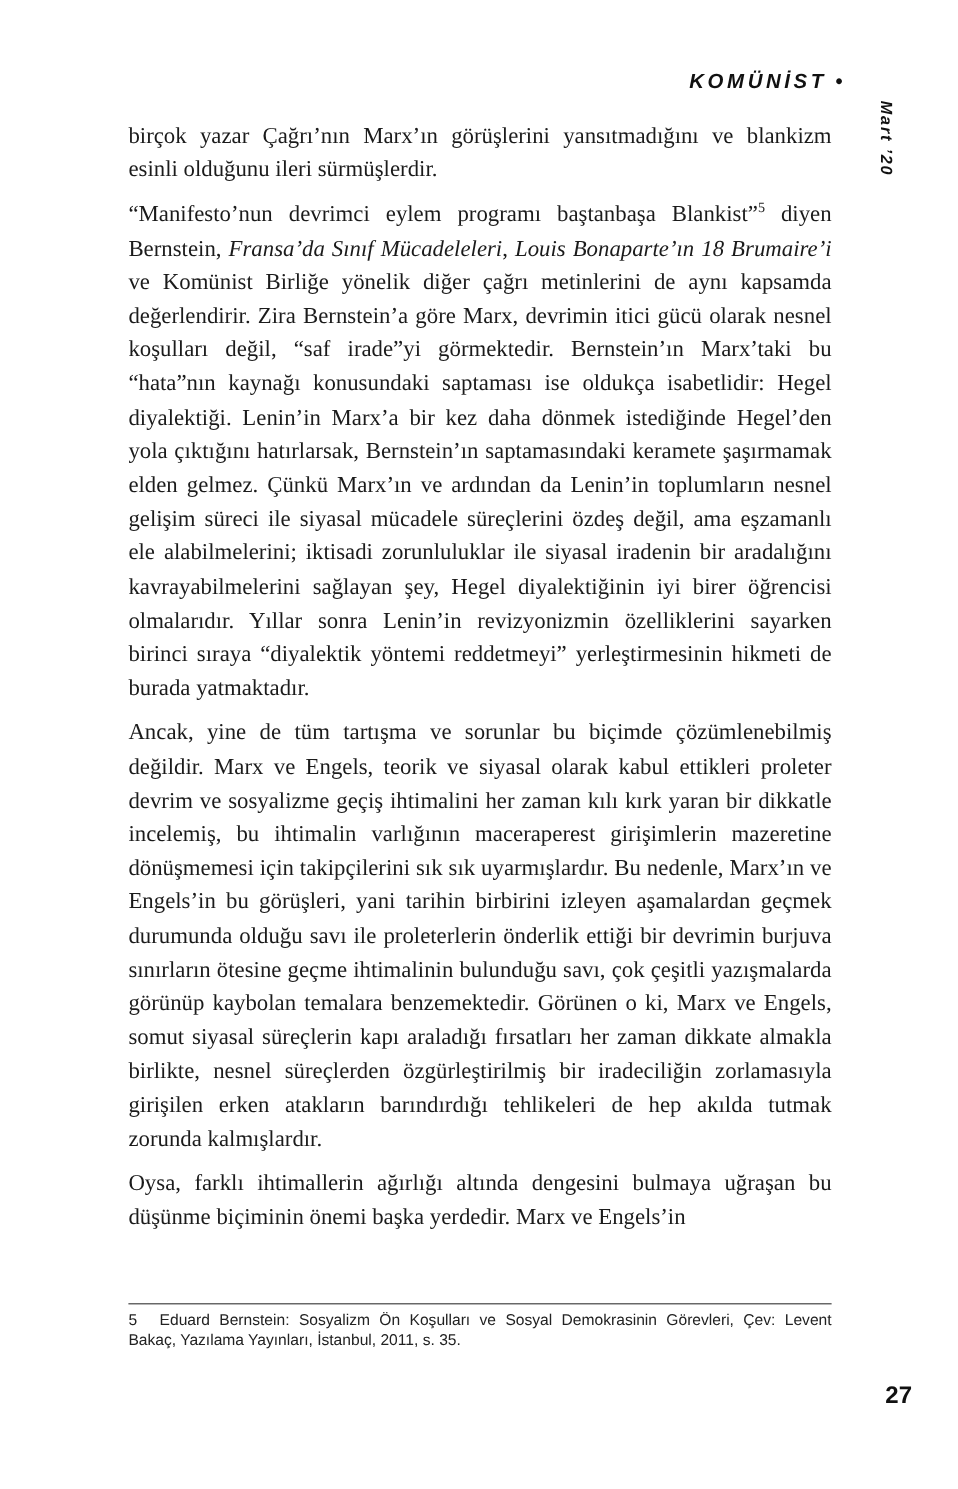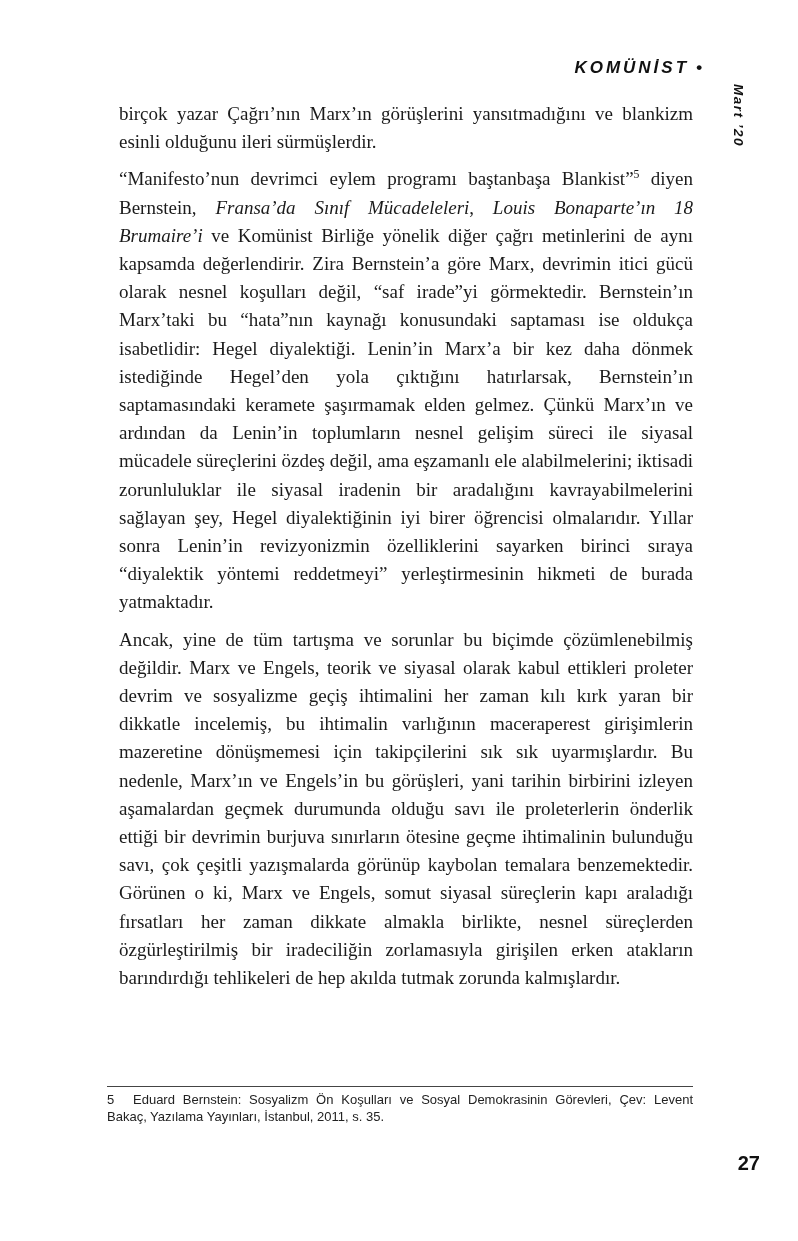--- a/index.html
+++ b/index.html
@@ -48,21 +48,21 @@
     white-space: nowrap;
   }
   
   .text-column {
     position: absolute;
     top: 100px;
     left: 107px;
     width: 586px;
   }
   .para {
-    margin: 0 0 9px 12px;
+    margin: 0 0 9px 0;
     text-align: justify;
     font-size: 19px;
     line-height: 28.2px;
     color: #1b1b1b;
   }
   .para i { }
   .para sup {
     font-size: 0.62em;
     line-height: 0;
     vertical-align: super;
@@ -111,20 +111,21 @@
   <div class="masthead">
     <span class="journal-title">KOMÜNİST</span><span class="masthead-bullet">•</span>
   </div>
 
   <div class="issue-vertical">Mart ’20</div>
 
   <div class="text-column">
       <p class="para"><span>birçok yazar Çağrı’nın Marx’ın görüşlerini yansıtmadığını ve blankizm esinli olduğunu ileri sürmüşlerdir.</span></p>
       <p class="para"><span>“Manifesto’nun devrimci eylem programı baştanbaşa Blankist”</span><sup>5</sup><span> diyen Bernstein, </span><i>Fransa’da Sınıf Mücadeleleri</i><span>, </span><i>Louis Bonaparte’ın 18 Brumaire’i</i><span> ve Komünist Birliğe yönelik diğer çağrı metinlerini de aynı kapsamda değerlendirir. Zira Bernstein’a göre Marx, devrimin itici gücü olarak nesnel koşulları değil, “saf irade”yi görmektedir. Bernstein’ın Marx’taki bu “hata”nın kaynağı konusundaki saptaması ise oldukça isabetlidir: Hegel diyalektiği. Lenin’in Marx’a bir kez daha dönmek istediğinde Hegel’den yola çıktığını hatırlarsak, Bernstein’ın saptamasındaki keramete şaşırmamak elden gelmez. Çünkü Marx’ın ve ardından da Lenin’in toplumların nesnel gelişim süreci ile siyasal mücadele süreçlerini özdeş değil, ama eşzamanlı ele alabilmelerini; iktisadi zorunluluklar ile siyasal iradenin bir aradalığını kavrayabilmelerini sağlayan şey, Hegel diyalektiğinin iyi birer öğrencisi olmalarıdır. Yıllar sonra Lenin’in revizyonizmin özelliklerini sayarken birinci sıraya “diyalektik yöntemi reddetmeyi” yerleştirmesinin hikmeti de burada yatmaktadır.</span></p>
       <p class="para"><span>Ancak, yine de tüm tartışma ve sorunlar bu biçimde çözümlenebilmiş değildir. Marx ve Engels, teorik ve siyasal olarak kabul ettikleri proleter devrim ve sosyalizme geçiş ihtimalini her zaman kılı kırk yaran bir dikkatle incelemiş, bu ihtimalin varlığının maceraperest girişimlerin mazeretine dönüşmemesi için takipçilerini sık sık uyarmışlardır. Bu nedenle, Marx’ın ve Engels’in bu görüşleri, yani tarihin birbirini izleyen aşamalardan geçmek durumunda olduğu savı ile proleterlerin önderlik ettiği bir devrimin burjuva sınırların ötesine geçme ihtimalinin bulunduğu savı, çok çeşitli yazışmalarda görünüp kaybolan temalara benzemektedir. Görünen o ki, Marx ve Engels, somut siyasal süreçlerin kapı araladığı fırsatları her zaman dikkate almakla birlikte, nesnel süreçlerden özgürleştirilmiş bir iradeciliğin zorlamasıyla girişilen erken atakların barındırdığı tehlikeleri de hep akılda tutmak zorunda kalmışlardır.</span></p>
+      <p class="para"><span>Oysa, farklı ihtimallerin ağırlığı altında dengesini bulmaya uğraşan bu düşünme biçiminin önemi başka yerdedir. Marx ve Engels’in</span></p>
     </div>
 
   <div class="footnote-block">
     <div class="footnote-rule"></div>
     <p class="footnote"><span class="fn-num">5</span><span class="fn-text">Eduard Bernstein: Sosyalizm Ön Koşulları ve Sosyal Demokrasinin Görevleri, Çev: Levent Bakaç, Yazılama Yayınları, İstanbul, 2011, s. 35.</span></p>
   </div>
 
   <div class="page-number">27</div>
 
 </div>

